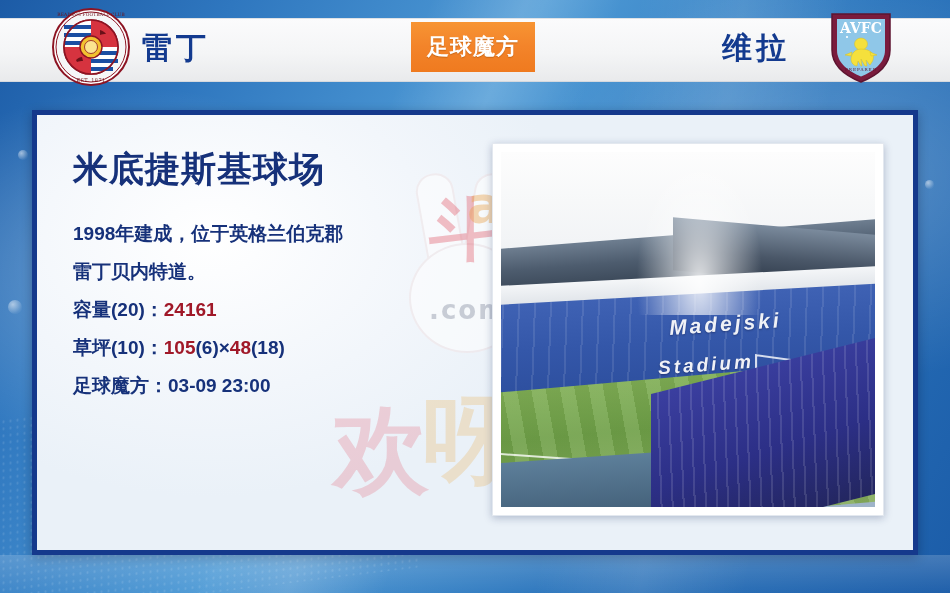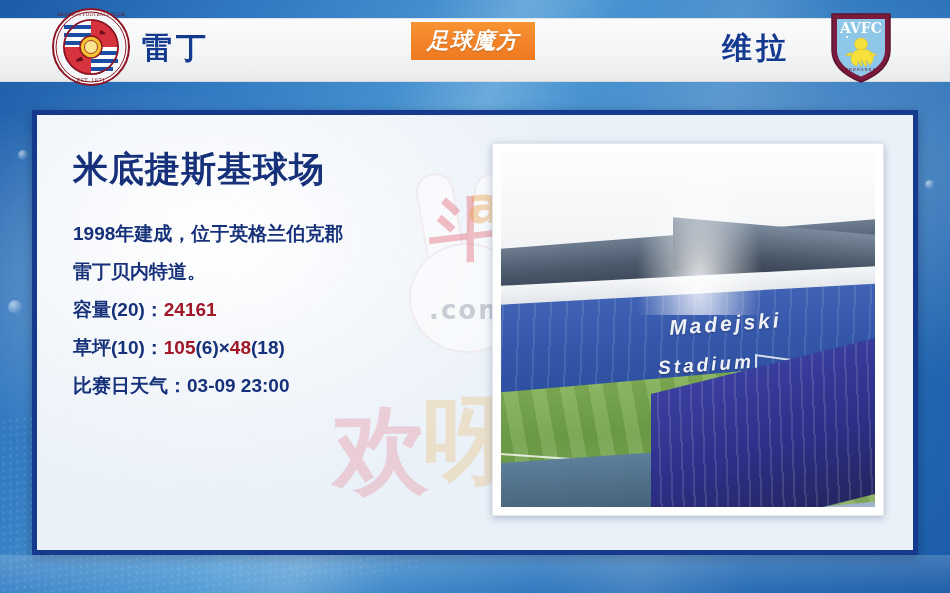--- a/index.html
+++ b/index.html
@@ -78,26 +78,25 @@
     white-space: nowrap;
   }
   .team-home { left: 142px; }
   .team-away { left: 722px; }
 
   .site-logo {
     position: absolute;
     left: 411px;
     top: 22px;
     width: 124px;
-    height: 38px;
+    height: 50px;
     background: linear-gradient(180deg, #f79433 0%, #f3842a 48%, #ef7a1f 100%);
     display: flex;
     align-items: center;
     justify-content: center;
-    font-style: italic;
   }
   .site-logo-text {
     color: #ffffff;
     font-size: 22px;
     font-weight: bold;
     letter-spacing: 1px;
     text-shadow: 0 1px 1px rgba(150,70,0,.45);
     font-family: "DejaVu Sans", sans-serif;
   }
 
@@ -425,21 +424,21 @@
 
         <div class="info-line">
           <span>容量(20)：</span><span class="val-red">24161</span>
         </div>
 
         <div class="info-line">
           <span>草坪(10)：</span><span class="val-red">105</span><span>(6)</span><span>×</span><span class="val-red">48</span><span>(18)</span>
         </div>
 
         <div class="info-line">
-          <span>比赛日天气：</span><span>03-09 23:00</span>
+          <span>足球魔方：</span><span>03-09 23:00</span>
         </div>
 
       </div>
 
       <div class="photo-frame">
         <div class="photo">
           <div class="sky"></div>
           <div class="roof"></div>
           <div class="roof2"></div>
           <div class="facade"></div>

